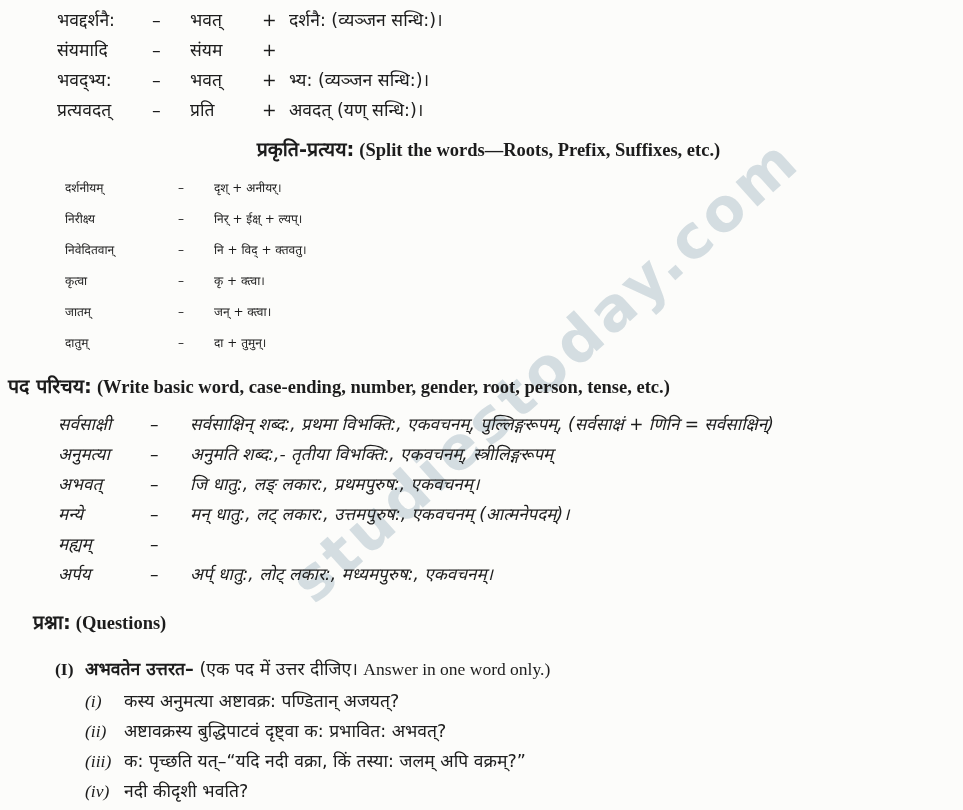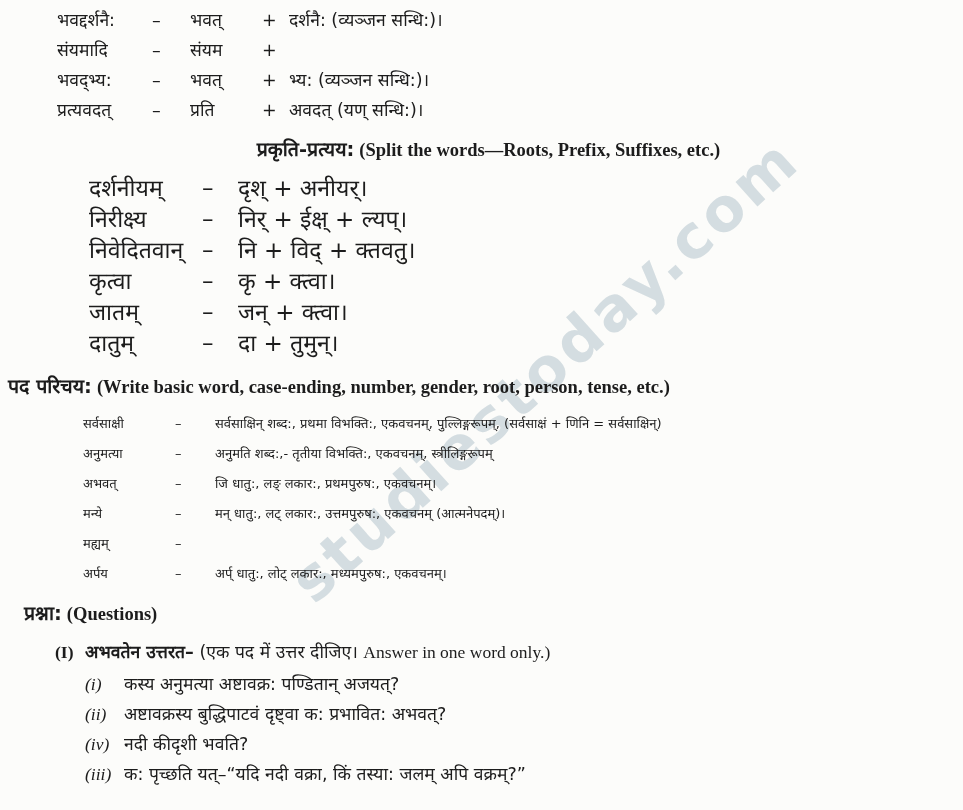--- a/index.html
+++ b/index.html
@@ -41,42 +41,43 @@
     line-height:30px;
     white-space:nowrap;
   }
 
   
   .sec-heading{white-space:nowrap;}
   .sec-heading .hi{font-weight:700;font-size:19.5px;}
   .sec-heading .en{font-weight:700;font-size:18.5px;font-family:"Liberation Serif","DejaVu Serif",serif;}
   .h-prakriti{margin:11px 0 0 14px;line-height:27px;text-align:center;}
   .h-pada{margin:14px 0 0 8px;line-height:27px;}
-  .h-prashna{margin:16px 0 0 24px;line-height:18px;}
+  .h-prashna{margin:16px 0 0 33px;line-height:35px;}
 
   
   .prakriti-rows{margin-top:9px;}
   .prakriti-row{
     display:grid;
     grid-template-columns:113px 36px 1fr;
-    margin-left:89px;
-    font-size:23px;
+    margin-left:65px;
+    font-size:12px;
     line-height:31px;
     white-space:nowrap;
   }
 
   
   .pada-rows{margin-top:8px;}
   .pada-row{
     display:grid;
     grid-template-columns:92px 40px 1fr;
-    margin-left:83px;
-    font-size:13px;
-    line-height:30px;
-    white-space:nowrap;
+    margin-left:58px;
+    font-size:17px;
+    line-height:30px;
+    white-space:nowrap;
+    font-style:italic;
   }
 
   
   .q-intro{
     margin:13px 0 0 55px;
     font-size:17.5px;
     line-height:30px;
     white-space:nowrap;
   }
   .q-intro .q-label{font-weight:700;font-family:"Liberation Serif","DejaVu Serif",serif;margin-right:6px;}
@@ -222,22 +223,22 @@
   <div class="q-items">
     <div class="q-item">
       <span class="q-num">(i)</span>
       <span class="devn">कस्य अनुमत्या अष्टावक्र: पण्डितान् अजयत्?</span>
     </div>
     <div class="q-item">
       <span class="q-num">(ii)</span>
       <span class="devn">अष्टावक्रस्य बुद्धिपाटवं दृष्ट्वा क: प्रभावित: अभवत्?</span>
     </div>
     <div class="q-item">
+      <span class="q-num">(iii)</span>
+      <span class="devn">क: पृच्छति यत्–“यदि नदी वक्रा, किं तस्या: जलम् अपि वक्रम्?”</span>
+    </div>
+    <div class="q-item">
       <span class="q-num">(iv)</span>
       <span class="devn">नदी कीदृशी भवति?</span>
     </div>
-    <div class="q-item">
-      <span class="q-num">(iii)</span>
-      <span class="devn">क: पृच्छति यत्–“यदि नदी वक्रा, किं तस्या: जलम् अपि वक्रम्?”</span>
-    </div>
   </div>
 
 </div>
 
 </body></html>

